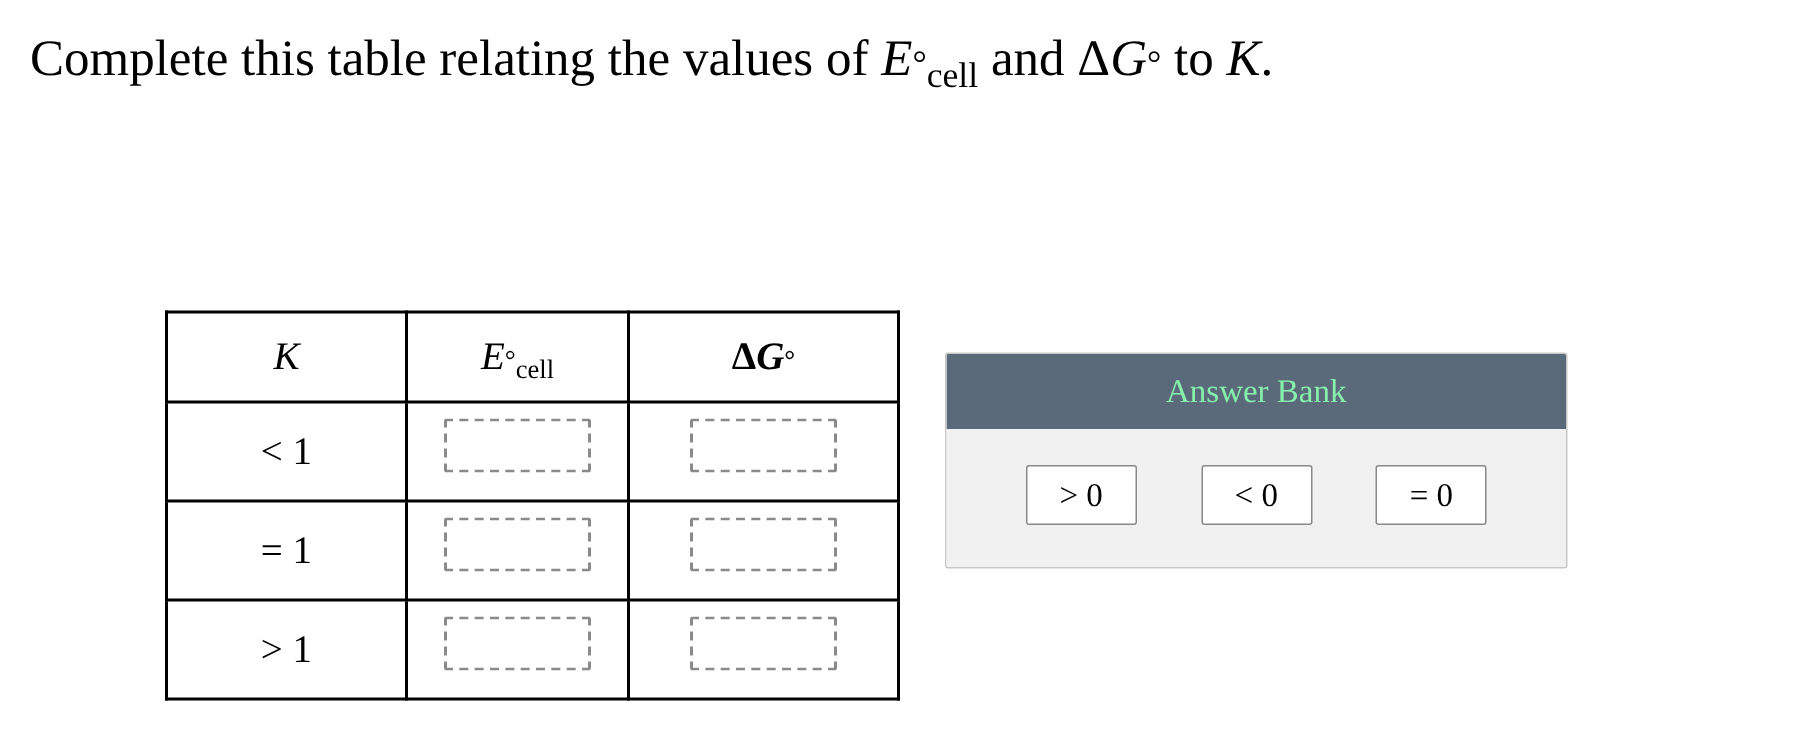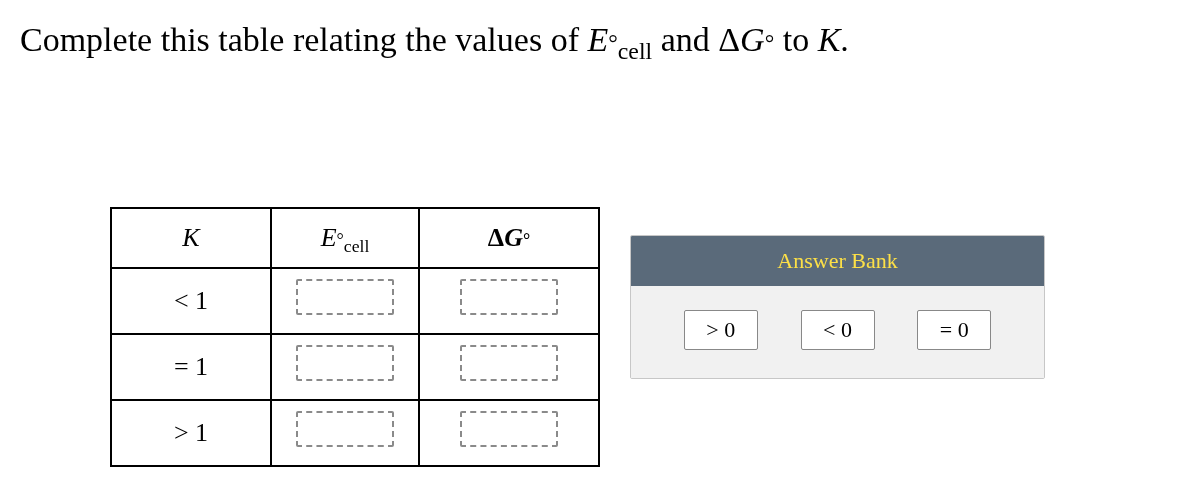--- a/index.html
+++ b/index.html
@@ -67,21 +67,21 @@
     }
     .answer-bank {
       width: 415px;
       border: 1px solid #c7c7c7;
       border-radius: 2px;
       overflow: hidden;
       margin-top: 28px;
     }
     .answer-bank-header {
       background: #5a6a7a;
-      color: #fde047;
+      color: #86efac;
       text-align: center;
       font-size: 22px;
       font-family: Georgia, 'Times New Roman', serif;
       padding: 12px 0;
     }
     .answer-bank-body {
       background: #f1f1f1;
       display: flex;
       justify-content: space-evenly;
       align-items: center;

